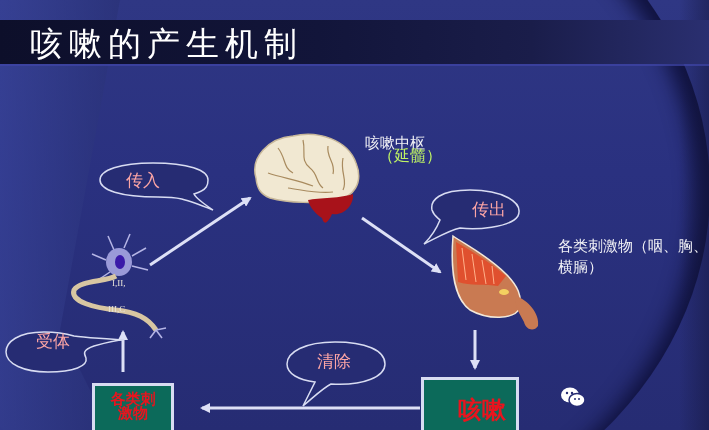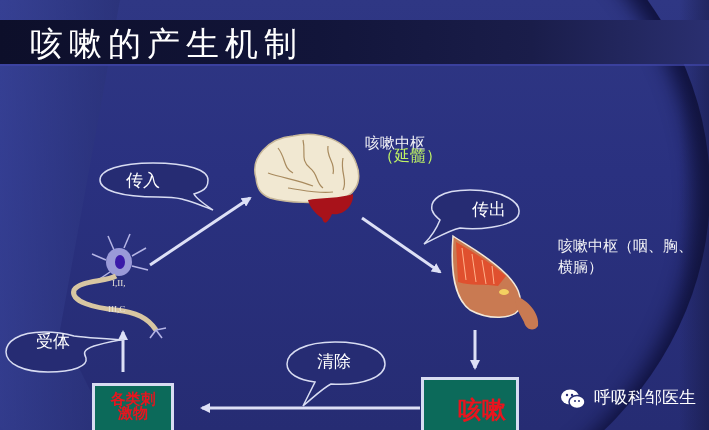--- a/index.html
+++ b/index.html
@@ -15,21 +15,21 @@
     box-shadow:inset -14px 6px 20px rgba(10,12,50,0.85);pointer-events:none;}
   .right-strip{position:absolute;right:0;top:0;width:30px;height:430px;background:linear-gradient(90deg,rgba(0,0,0,0),rgba(20,22,60,0.5));}
   .title-band{position:absolute;left:0;top:20px;width:709px;height:44px;
     background:linear-gradient(90deg,#0d0f2a 0%,#12153a 45%,#1a1d4a 75%,#2a2f70 100%);}
   .title-band-line{position:absolute;left:0;top:64px;width:709px;height:2px;background:#4046a8;opacity:.7;}
   .title{position:absolute;left:30px;top:22px;color:#fff;font-size:33px;letter-spacing:6px;font-family:Liberation Serif, serif;font-weight:normal;}
   .label{position:absolute;color:#f2f2f6;font-size:15px;white-space:nowrap;}
   .small{font-size:16px;color:#bef264;}
   .bubble{position:absolute;}
   .bubble svg{position:absolute;left:0;top:0;overflow:visible;}
-  .bubble .txt{position:absolute;color:#ffffff;font-size:17px;white-space:nowrap;}
+  .bubble .txt{position:absolute;color:#fca5a5;font-size:17px;white-space:nowrap;}
   .box{position:absolute;background:#0c6a5a;border:3px solid #d8dcf2;box-sizing:border-box;}
   .box .t{color:#e8141e;font-weight:bold;text-align:center;}
   .wm{position:absolute;left:560px;top:386px;color:#fff;font-size:17px;display:flex;align-items:center;gap:8px;}
   .wm .icon{width:26px;height:20px;position:relative;}
 </style>
 </head>
 <body>
 
 <div class="bg"></div>
 <div class="left-dark"></div>
@@ -74,21 +74,21 @@
   <path d="M8,8 C25,18 42,28 58,42 L50,52 C38,50 22,52 10,48 Z" fill="#e0502e"></path>
   <g stroke="#ffb08a" stroke-width="1">
       <line x1="14" y1="14" x2="18" y2="46"></line>
       <line x1="24" y1="20" x2="28" y2="48"></line>
       <line x1="34" y1="26" x2="38" y2="50"></line>
       <line x1="44" y1="32" x2="46" y2="50"></line>
     </g>
   <path d="M68,62 C80,66 92,80 90,92 C86,98 78,96 76,88 C72,80 66,72 68,62 Z" fill="#c97a52"></path>
   <ellipse cx="56" cy="58" rx="5" ry="3" fill="#f4d060"></ellipse>
 </svg>
-<div class="label" style="left:558px;top:237px">咳嗽中枢（咽、胸、</div>
+<div class="label" style="left:558px;top:237px">各类刺激物（咽、胸、</div>
 <div class="label" style="left:558px;top:258px">横膈）</div>
 
 <svg style="position:absolute;left:66px;top:230px" width="110" height="110">
   <g stroke="#b6b6e6" stroke-width="1.5" fill="none">
     <path d="M48,20 L42,6"></path>
       <path d="M58,18 L64,4"></path>
       <path d="M66,26 L80,18"></path>
       <path d="M40,30 L26,24"></path>
       <path d="M66,36 L82,40"></path>
       <path d="M44,42 L32,50"></path>
@@ -141,14 +141,13 @@
   <span class="icon">
     <svg width="26" height="22">
         <ellipse cx="10" cy="9" rx="9" ry="7.5" fill="#fff"></ellipse>
         <ellipse cx="17" cy="14" rx="8" ry="6.5" fill="#fff" stroke="#262c73" stroke-width="1.5"></ellipse>
         <circle cx="7" cy="7" r="1.2" fill="#262c73"></circle>
         <circle cx="12" cy="7" r="1.2" fill="#262c73"></circle>
         <circle cx="15" cy="13" r="1" fill="#262c73"></circle>
         <circle cx="19" cy="13" r="1" fill="#262c73"></circle>
       </svg>
   </span>
-  <span>呼吸科邹医生</span>
 </div>
 
 </body></html>

